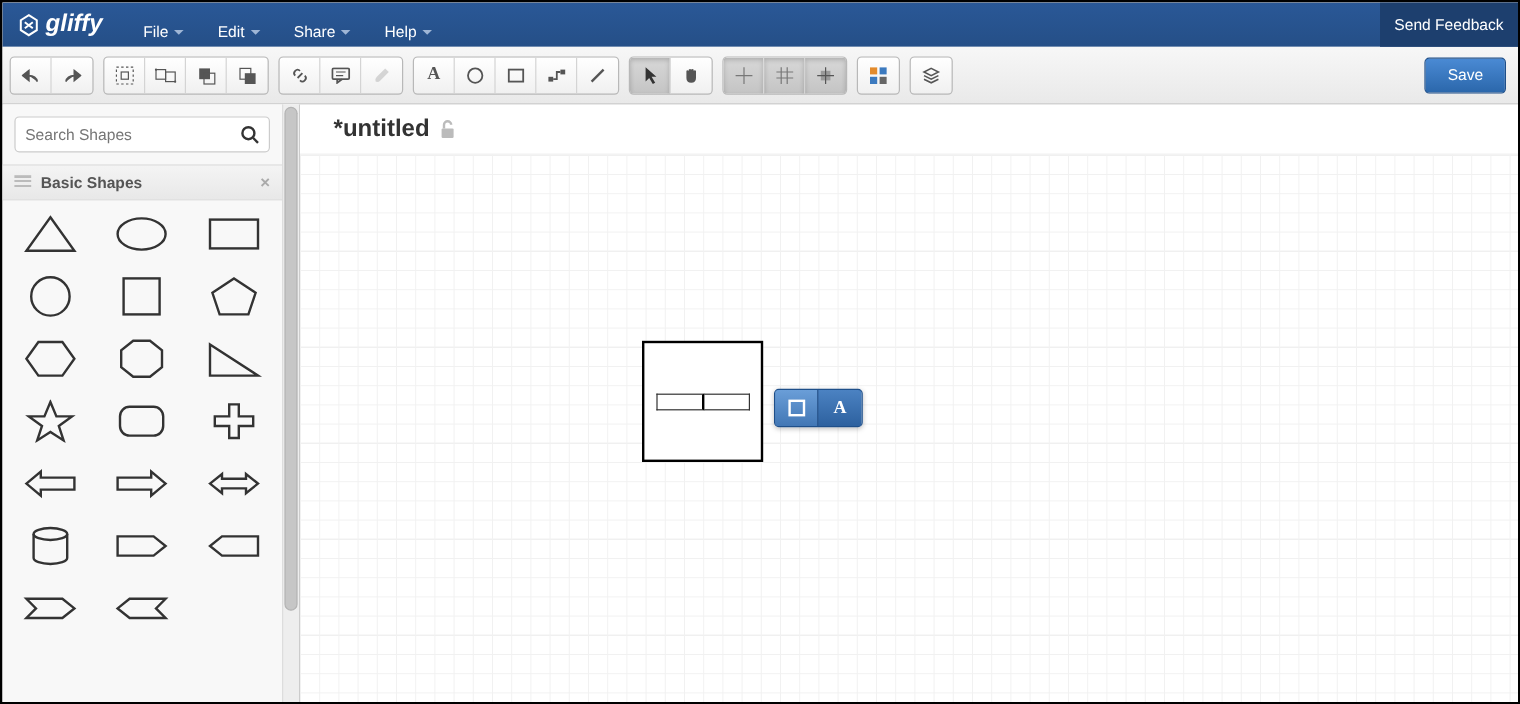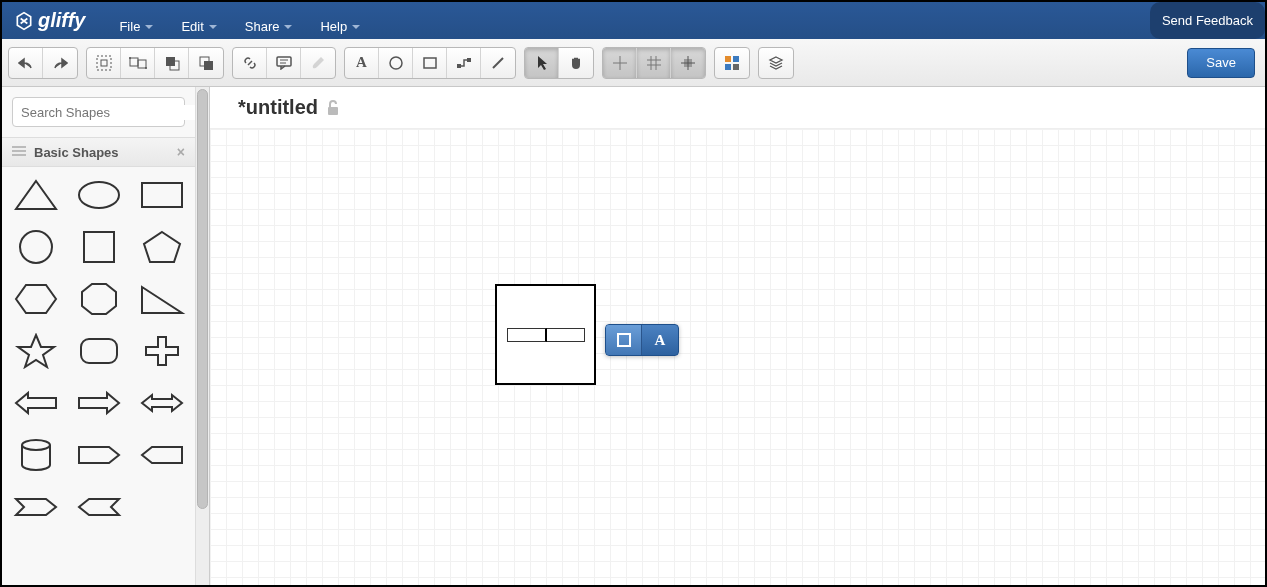--- a/index.html
+++ b/index.html
@@ -5,35 +5,35 @@
   * { box-sizing: border-box; margin: 0; padding: 0; }
   body { font-family: Arial, Helvetica, sans-serif; font-size: 13px; color: #333; background: #fff; width: 1267px; height: 587px; overflow: hidden; border: 2px solid #000; }
   
   
   .header { height: 37px; background: linear-gradient(#2a5897,#254f87); display: flex; align-items: center; color: #fff; }
   .logo { display:flex; align-items:center; gap:4px; padding: 0 20px 0 12px; font-weight:bold; font-size:20px; font-style:italic; }
   .logo svg { width:20px; height:20px; }
   .menu { display:flex; }
   .menu-item { padding: 0 14px; line-height:37px; font-size:13px; cursor:pointer; display:flex; align-items:center; gap:5px;margin-top:12px; }
   .caret-down { width:0; height:0; border-left:4px solid transparent; border-right:4px solid transparent; border-top:4px solid #9fb6d6; }
-  .feedback { margin-left:auto; background:#1d3f6e; line-height:37px; padding: 0 12px; cursor:pointer; font-size:13px;border-radius:10px;}
+  .feedback { margin-left:auto; background:#1d3f6e; line-height:37px; padding: 0 12px; cursor:pointer; font-size:13px;}
   
   
   .toolbar { height:48px; background: linear-gradient(#f7f7f7,#e9e9e9); border-bottom:1px solid #c8c8c8; display:flex; align-items:center; padding-left:6px; gap:8px; }
   .tb-group { display:flex; border:1px solid #b8b8b8; border-radius:4px; background: linear-gradient(#fff,#f0f0f0); overflow:hidden; }
   .tb-btn { width:34px; height:30px; display:flex; align-items:center; justify-content:center; border-right:1px solid #d4d4d4; cursor:pointer; color:#555; }
   .tb-btn:last-child{ border-right:none;}
   .tb-btn.active{ background:linear-gradient(#d8d8d8,#c4c4c4); box-shadow: inset 0 2px 4px rgba(0,0,0,.2);}
   .tb-btn.disabled{ opacity:.45; cursor:default;}
   .tb-zoom { min-width:60px; font-size:12px; padding:0 8px; display:flex; align-items:center; gap:4px; justify-content:center;}
   .save-btn { margin-left:auto; margin-right:10px; height:30px; padding:0 18px; border:1px solid #1e4f8a; border-radius:4px; background:linear-gradient(#4a8ad4,#2b67ab); color:#fff; font-weight:normal; font-size:13px; cursor:pointer;}
 
   
   .main { display:flex; height: calc(100% - 85px); }
-  .sidebar { width:208px; border-right:1px solid #ccc; display:flex; flex-direction:column; background:#f8f8f8; position:relative;}
+  .sidebar { width:248px; border-right:1px solid #ccc; display:flex; flex-direction:column; background:#f8f8f8; position:relative;}
   .sidebar-scroll { position:absolute; right:0; top:0; bottom:0; width:14px; background:#eee; border-left:1px solid #ddd;}
   .sidebar-thumb { position:absolute; right:1px; top:2px; width:11px; height:420px; background:#c6c6c6; border-radius:6px; border:1px solid #b3b3b3;}
   .sidebar-tri-up, .sidebar-tri-down { position:absolute; left:50%; transform:translateX(-50%); width:0;height:0; border-left:5px solid transparent; border-right:5px solid transparent; }
   .sidebar-tri-up{ top:3px; border-bottom:5px solid #888;}
   .sidebar-inner{ margin-right:14px; height:100%; overflow:hidden;}
   
   .search-wrap{ padding:10px;}
   .search-box{ display:flex; align-items:center; border:1px solid #ccc; border-radius:4px; background:#fff; height:30px; padding:0 8px;}
   .search-box input{ flex:1; border:none; outline:none; font-size:13px;}
   

